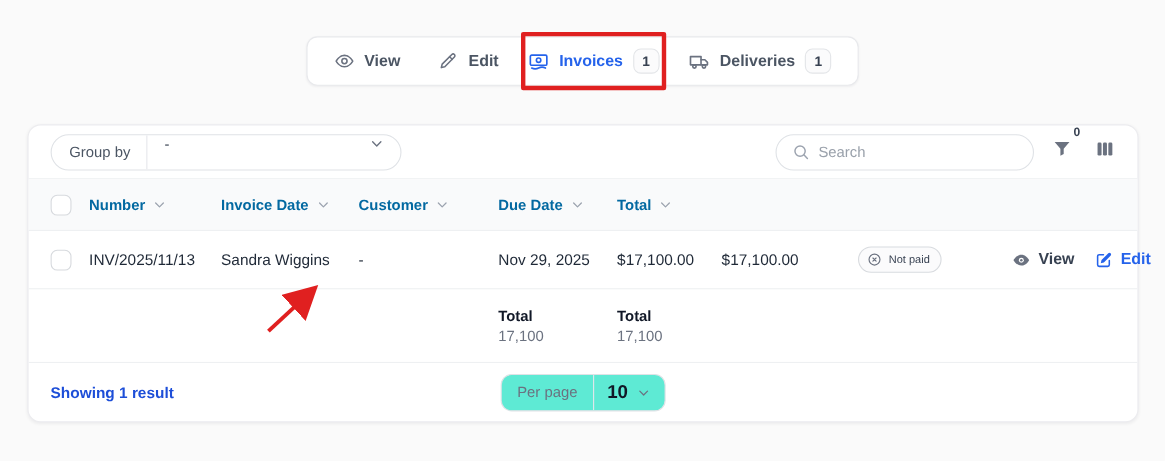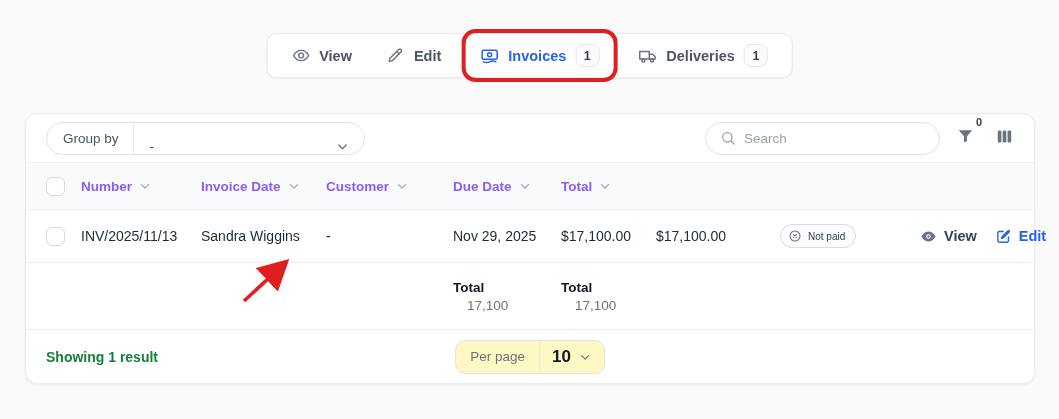--- a/index.html
+++ b/index.html
@@ -30,40 +30,40 @@
   .tab .icon { color:#6b7280; }
   .tab.active { color:#2563eb; }
   .tab.active .icon { color:#2563eb; }
   .count-badge {
     font-size:12.5px; font-weight:600; color:#374151;
     background:#fbfbfc; border:1px solid #e3e5e8; border-radius:7px;
     min-width:24px; height:23px; display:inline-flex; align-items:center; justify-content:center;
     padding:0 6px;
   }
   .highlight-box {
-    border:4px solid #e02020; border-radius:14px;
-    padding:0 14px; margin:0 -14px;
+    border:4px solid #e02020; border-radius:2px;
+    padding:0 2px; margin:0 -14px;
     height:53px; display:flex; align-items:center;
   }
 
   
   .table-card {
     position:absolute; left:25px; top:113px; width:1010px;
     background:#fff; border:1px solid #ececef; border-radius:12px;
     box-shadow:0 1px 3px rgba(16,24,40,.06);
     display:flex; flex-direction:column;
   }
 
   
   .controls-row {
     height:49px; display:flex; align-items:center; justify-content:space-between;
     padding:0 20px; border-bottom:1px solid #eef0f2;
   }
   .groupby {
-    display:flex; align-items:flex-end; height:33px;
+    display:flex; align-items:flex-start; height:33px;
     border:1px solid #dfe2e6; border-radius:17px; overflow:hidden;
     background:#fff; cursor:pointer;
   }
   .gb-label {
     font-size:13.5px; color:#4b5563; padding:0 14px 0 16px;
     border-right:1px solid #e5e7eb; height:100%; display:flex; align-items:center;
   }
   .gb-value {
     width:230px; display:flex; align-items:center; justify-content:space-between;
     padding:0 14px 0 16px; font-size:13.5px; color:#374151;
@@ -92,21 +92,21 @@
     display:grid;
     grid-template-columns:55px 120px 125px 127px 108px 95px 124px 140px 1fr;
     align-items:center;
   }
   .thead {
     height:47px; background:#f9fafb;
     border-bottom:1px solid #eef0f2;
   }
   .th {
     display:flex; gap:6px;
-    font-size:13.5px; font-weight:700; color:#8b5cf6; cursor:pointer; white-space:nowrap;
+    font-size:13.5px; font-weight:700; color:#0369a1; cursor:pointer; white-space:nowrap;
   }
   .sort-icon { color:#9ca3af; }
   .cb-cell { display:flex; align-items:center; padding-left:20px; }
   .checkbox {
     width:19px; height:19px; border:1px solid #d7dade; border-radius:6px;
     background:#fff; cursor:pointer;
   }
   .trow { height:53px; border-bottom:1px solid #eef0f2; }
   .td { font-size:14px; color:#1f2937; font-weight:500; white-space:nowrap; }
   .state-badge {
@@ -119,31 +119,31 @@
   .actions-cell { display:flex; align-items:center; justify-content:flex-end; gap:18px; padding-right:22px; }
   .action { display:flex; align-items:center; gap:7px; font-size:14.5px; font-weight:700; cursor:pointer; }
   .action.view { color:#374151; }
   .action.view .icon { color:#6b7280; }
   .action.edit { color:#2563eb; }
 
   .summary-row { height:67px; border-bottom:1px solid #eef0f2; }
   .summary-label { font-size:14px; font-weight:700; color:#111827; }
   .sum-block { display:flex; flex-direction:column; gap:3px; }
   .sum-title { font-size:13.5px; font-weight:700; color:#111827; }
-  .sum-value { font-size:13.5px; color:#6b7280;margin-left:14px; }
+  .sum-value { font-size:13.5px; color:#6b7280; }
 
   
   .tfoot {
     height:53px; display:flex; align-items:center; position:relative; padding:0 20px;
   }
-  .showing { font-size:14px; font-weight:700; color:#15803d; }
+  .showing { font-size:14px; font-weight:700; color:#1d4ed8; }
   .perpage {
     position:absolute; left:50%; top:50%; transform:translate(-50%,-50%);
     display:flex; align-items:center; height:34px;
-    border:1px solid #dfe2e6; border-radius:10px; background:#fef9c3; overflow:hidden; cursor:pointer;
+    border:1px solid #dfe2e6; border-radius:10px; background:#5eead4; overflow:hidden; cursor:pointer;
   }
   .pp-label {
     font-size:13.5px; color:#6b7280; padding:0 14px;
     border-right:1px solid #e5e7eb; height:100%; display:flex; align-items:center;
   }
   .pp-value {
     display:flex; align-items:center; gap:7px; padding:0 12px;
     font-size:17px; font-weight:700; color:#111827;
   }
   .pp-value .icon { color:#6b7280; }

